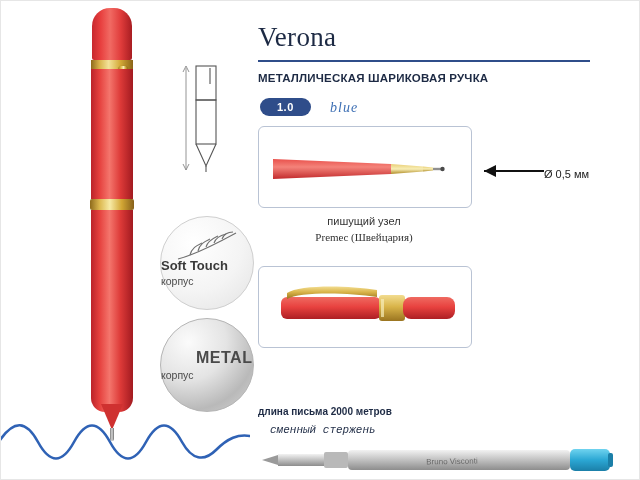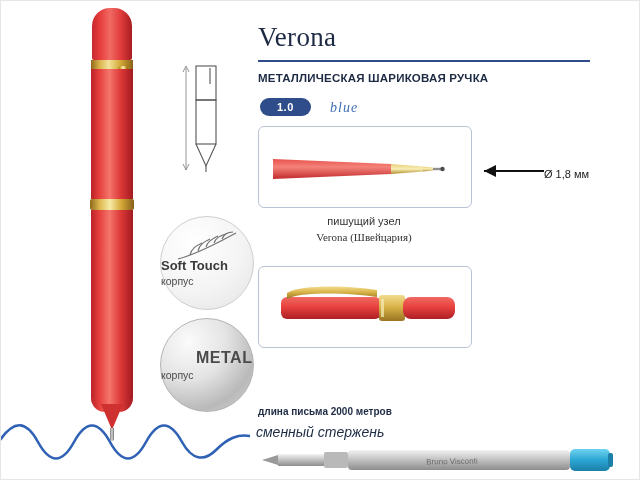--- a/index.html
+++ b/index.html
@@ -141,21 +141,21 @@
   
   .tipill{position:absolute;left:14px;top:22px;width:186px;height:40px;}
 
   
   .clipill{position:absolute;left:14px;top:10px;width:186px;height:62px;}
 
   .foot1{
     position:absolute;left:4px;top:406px;font-size:10px;font-weight:bold;color:#1d2a44;
   }
   .foot2{
-    position:absolute;left:2px;top:424px;font-size:14px;color:#1d2a44;font-style:italic;
+    position:absolute;left:16px;top:424px;font-size:11px;color:#1d2a44;font-style:italic;font-family:Liberation Mono, monospace;
   }
   .refill{position:absolute;left:2px;top:440px;width:380px;height:34px;}
 
   .page-border{
     position:absolute;inset:0;border:1px solid #e6e6e6;pointer-events:none;
   }
 </style>
 </head>
 <body>
 
@@ -237,25 +237,25 @@
         <path d="M150 17.5 L150 22.5 L160 21.4 L160 18.6 Z" fill="url(#goldg)"></path>
         <rect x="160" y="18.8" width="8" height="2.4" fill="#8f8f8f"></rect>
         <circle cx="169.5" cy="20" r="2.2" fill="#4a4a4a"></circle>
       </svg>
     </div>
 
     <svg class="arrow" viewBox="0 0 80 22">
       <line x1="18" y1="11" x2="78" y2="11" stroke="#111" stroke-width="2"></line>
       <path d="M18 11 L30 5 L30 17 Z" fill="#111"></path>
     </svg>
-    <div class="dim-label">Ø 1,8 мм</div>
+    <div class="dim-label">Ø 0,5 мм</div>
 
     <div class="cap-text cap1">
       <div>пишущий узел</div>
-      <div class="premec">Verona (Швейцария)</div>
+      <div class="premec">Premec (Швейцария)</div>
     </div>
 
     <div class="card card2">
       <svg class="clipill" viewBox="0 0 186 62">
         <defs>
           <linearGradient id="redg2" x1="0" y1="0" x2="0" y2="1">
             <stop offset="0%" stop-color="#ef6a61"></stop>
             <stop offset="45%" stop-color="#e8423f"></stop>
             <stop offset="100%" stop-color="#ad1f24"></stop>
           </linearGradient>

